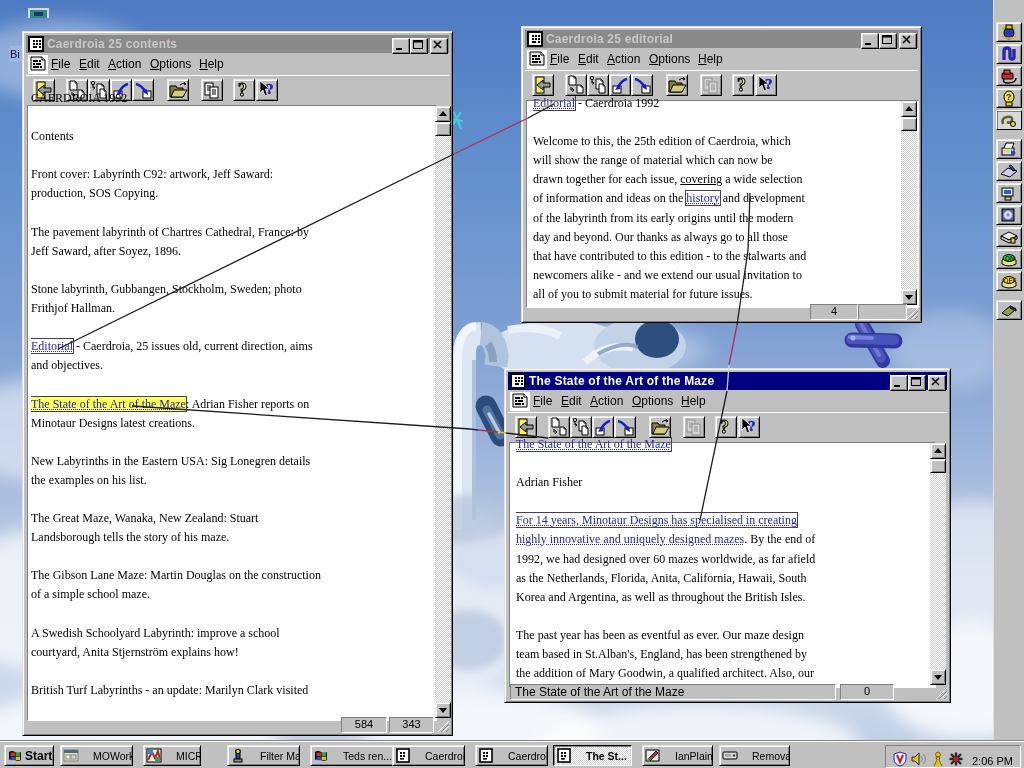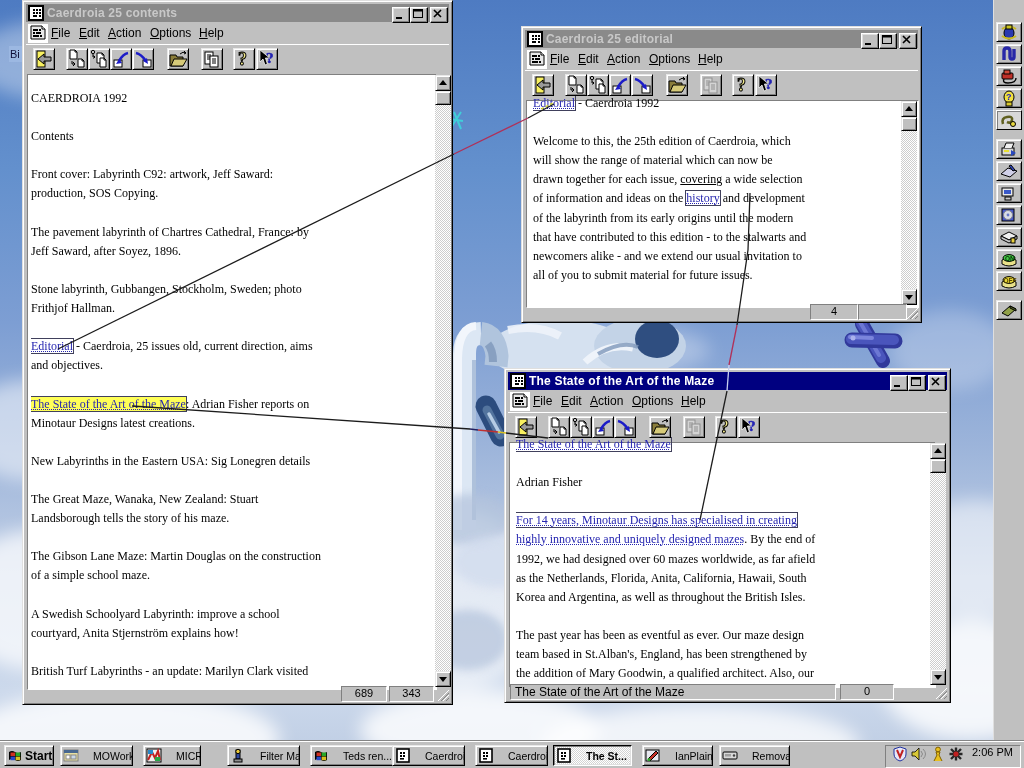--- a/index.html
+++ b/index.html
@@ -68,21 +68,21 @@
   font-size:10.5px;color:#000;display:flex;align-items:center;padding:0 2px;overflow:hidden}
 .task.pr{border-color:#000 #fff #fff #000;
   box-shadow:inset 1px 1px 0 #808080,inset -1px -1px 0 #dfdfdf;
   background:repeating-conic-gradient(#fff 0 25%,#d4d4d4 0 50%) 0 0/2px 2px;
   font-weight:bold}
 .task .lbl{margin-left:14px;white-space:nowrap}
 .task svg{flex:none}
 #startbtn svg{flex:none}
 #tray{position:absolute;right:3px;top:3px;width:134px;height:21px;
   border:1px solid;border-color:#808080 #fff #fff #808080;
-  display:flex;align-items:flex-start}
+  display:flex;align-items:flex-end}
 #clock{position:absolute;right:8px;top:4px;font-size:11px;color:#000}
 svg{display:block}
 </style>
 </head>
 <body>
 <svg id="bg" width="1024" height="768">
  <defs>
   <linearGradient id="sky" x1="0" y1="0" x2="0" y2="1">
    <stop offset="0" stop-color="#4e7bc2"></stop>
    <stop offset=".22" stop-color="#6390cd"></stop>
@@ -152,21 +152,21 @@
   <path d="M 450,119 L 463,121"></path>
  </g>
 
  <rect x="28" y="8" width="21" height="10" fill="#d8d8d8"></rect>
  <rect x="30" y="10" width="17" height="8" fill="#2e8b8b"></rect>
  <rect x="34" y="12" width="9" height="4" fill="#133a6e"></rect>
  <rect x="9" y="46" width="14" height="16" fill="#9cb8e2"></rect>
  <text x="10" y="58" font-size="11" fill="#10103a" font-family="Liberation Sans">Bi</text>
 </svg>
 
-<div class="win" id="w1" style="left:22px;top:0;width:429px;height:703px">
+<div class="win" id="w1" style="left:22px;top:31px;width:429px;height:703px">
   <div class="tb inact">
     <svg width="16" height="16">
         <rect x="1" y="1" width="14" height="14" fill="#fff" stroke="#000" stroke-width="2"></rect>
         <g fill="#000">
           <rect x="5" y="4" width="2" height="2"></rect>
           <rect x="8" y="4" width="2" height="2"></rect>
           <rect x="11" y="4" width="2" height="2"></rect>
           <rect x="5" y="7" width="2" height="2"></rect>
           <rect x="8" y="7" width="2" height="2"></rect>
           <rect x="11" y="7" width="2" height="2"></rect>
@@ -293,21 +293,21 @@
         </svg>
       </div>
     <div class="thumb" style="top:16px;height:14px"></div>
     <div class="sb" style="bottom:0">
         <svg width="14" height="14">
           <path d="M7,10 L11,5 L3,5 Z" fill="#000"></path>
         </svg>
       </div>
   </div>
   <div class="status">
-    <div class="sbox" style="left:315px;width:44px">689</div>
+    <div class="sbox" style="left:315px;width:44px">584</div>
     <div class="sbox" style="left:363px;width:43px">343</div>
     <div class="grip"></div>
   </div>
 </div>
 <div class="txt" style="left:31px;top:91px;width:402px;height:612px;overflow:hidden">
   <div>CAERDROIA 1992</div>
   <div></div>
   <div>Contents</div>
   <div></div>
   <div>Front cover: Labyrinth C92: artwork, Jeff Saward:</div>
@@ -319,20 +319,21 @@
   <div>Stone labyrinth, Gubbangen, Stockholm, Sweden; photo</div>
   <div>Frithjof Hallman.</div>
   <div></div>
   <div><span class="a">Editorial</span> - Caerdroia, 25 issues old, current direction, aims</div>
   <div>and objectives.</div>
   <div></div>
   <div><span class="ay">The State of the Art of the Maze</span>: Adrian Fisher reports on</div>
   <div>Minotaur Designs latest creations.</div>
   <div></div>
   <div>New Labyrinths in the Eastern USA: Sig Lonegren details</div>
+  <div>the examples on his list.</div>
   <div></div>
   <div>The Great Maze, Wanaka, New Zealand: Stuart</div>
   <div>Landsborough tells the story of his maze.</div>
   <div></div>
   <div>The Gibson Lane Maze: Martin Douglas on the construction</div>
   <div>of a simple school maze.</div>
   <div></div>
   <div>A Swedish Schoolyard Labyrinth: improve a school</div>
   <div>courtyard, Anita Stjernström explains how!</div>
   <div></div>
@@ -486,20 +487,21 @@
   </div>
 </div>
 <div class="txt" style="left:533px;top:96px;width:365px;height:207px;overflow:hidden">
   <div><span class="a">Editorial</span> - Caerdroia 1992</div>
   <div></div>
   <div>Welcome to this, the 25th edition of Caerdroia, which</div>
   <div>will show the range of material which can now be</div>
   <div>drawn together for each issue, <span style="text-decoration:underline">covering</span> a wide selection</div>
   <div>of information and ideas on the <span class="a">history</span> and development</div>
   <div>of the labyrinth from its early origins until the modern</div>
+  <div>day and beyond. Our thanks as always go to all those</div>
   <div>that have contributed to this edition - to the stalwarts and</div>
   <div>newcomers alike - and we extend our usual invitation to</div>
   <div>all of you to submit material for future issues.</div>
 </div>
 
 <div class="win" id="w3" style="left:504px;top:368px;width:445px;height:333px">
   <div class="tb act">
     <svg width="16" height="16">
         <rect x="1" y="1" width="14" height="14" fill="#fff" stroke="#000" stroke-width="2"></rect>
         <g fill="#000">

